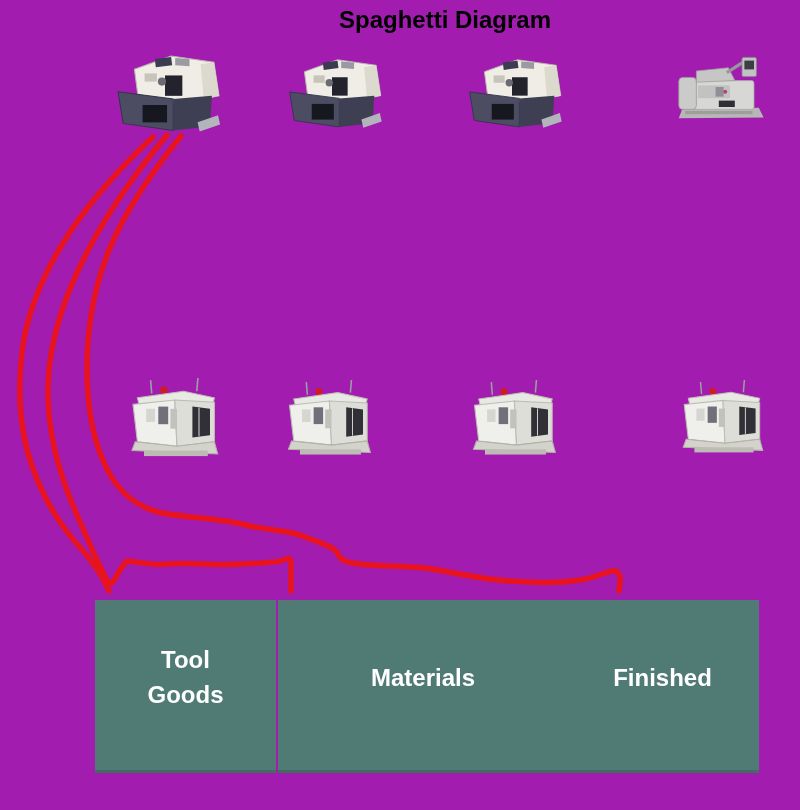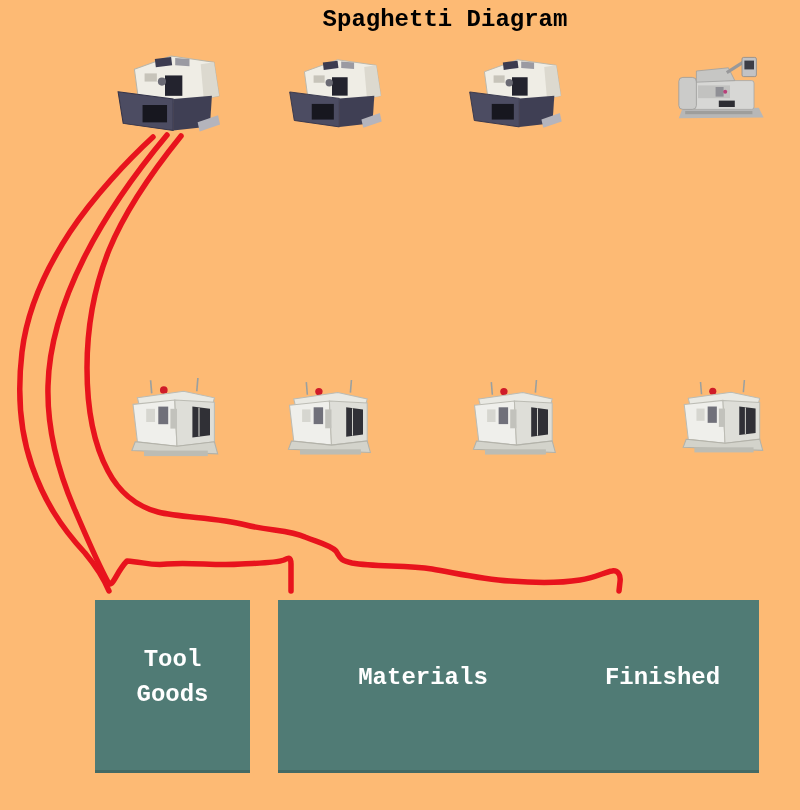--- a/index.html
+++ b/index.html
@@ -1,32 +1,32 @@
 <!DOCTYPE html>
 <html><head>
 <meta charset="utf-8">
 <style>
   html,body{margin:0;padding:0;background:#ffffff;}
   .canvas{
-    position:relative;width:800px;height:810px;background:#fdba74;
-    font-family:Liberation Mono, monospace;overflow:hidden;
+    position:relative;width:800px;height:810px;background:#a21caf;
+    font-family:Liberation Sans, sans-serif;overflow:hidden;
   }
   .title{
     position:absolute;top:6px;left:90px;width:710px;text-align:center;
     font-size:24px;font-weight:bold;color:#000000;letter-spacing:0px;
   }
   .diagram-svg{position:absolute;left:0;top:0;z-index:2;pointer-events:none;}
   .station{
     position:absolute;top:600px;height:173px;background:#507b75;
     border-bottom:3px solid #446a64;box-sizing:border-box;
     display:flex;flex-direction:column;align-items:center;justify-content:center;
     color:#ffffff;font-weight:bold;font-size:24px;line-height:1.45;text-align:center;
     padding-bottom:14px;
   }
-  .station-tool-crib{left:95px;width:155px;}
+  .station-tool-crib{left:95px;width:181px;}
   .station-materials{left:278px;width:290px;}
   .station-finished-goods{left:566px;width:193px;align-items:center;}
   .flow{fill:none;stroke:#e8131d;stroke-width:5.5;stroke-linecap:round;stroke-linejoin:round;}
 </style>
 </head>
 <body>
 
 <div class="canvas">
 
   <div class="title">Spaghetti Diagram</div>

